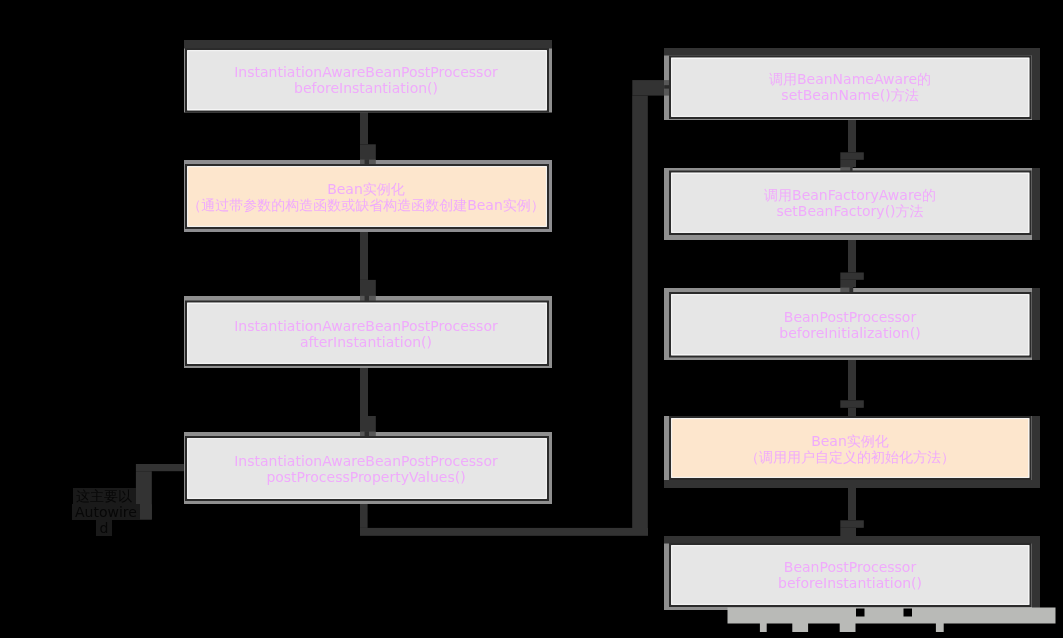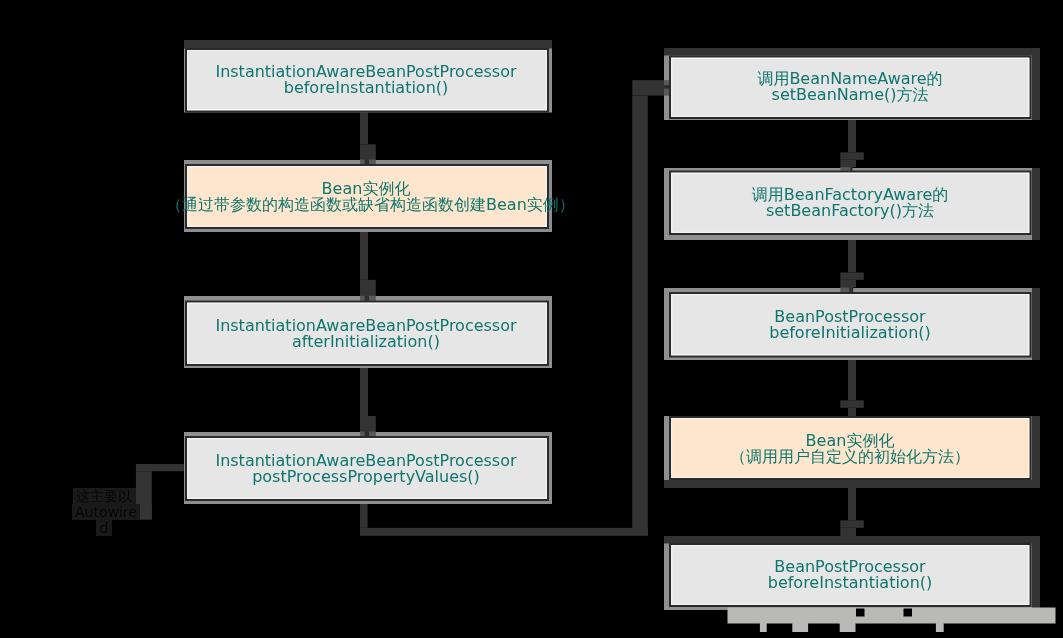--- a/index.html
+++ b/index.html
@@ -1,19 +1,19 @@
 <!DOCTYPE html>
 <html><head>
 <meta charset="utf-8">
 <style>
   html,body{margin:0;padding:0;background:#000;width:1063px;height:638px;overflow:hidden;}
   #stage{position:relative;width:1063px;height:638px;background:#000;
           font-family:"DejaVu Sans",sans-serif;}
   #art{position:absolute;left:0;top:0;}
-  .boxtext{position:absolute;text-align:center;color:#0f766e;font-size:16px;line-height:16.1px;
+  .boxtext{position:absolute;text-align:center;color:#f0abfc;font-size:14px;line-height:16.1px;
            white-space:nowrap;}
   .edgelabel{position:absolute;text-align:center;font-size:14px;line-height:16.3px;color:#070707;}
   .edgelabel span{background:#1a1a1a;padding:0 3.5px;}
 </style>
 </head>
 <body>
 
 <div id="stage">
   <svg id="art" width="1063" height="638" viewBox="0 0 1063 638">
 <rect x="0" y="0" width="1063" height="638" fill="#000"></rect>
@@ -168,21 +168,21 @@
   <div class="boxtext" style="left:166.0px;top:63.9px;width:400.0px">
     <div class="tline">InstantiationAwareBeanPostProcessor</div>
     <div class="tline">beforeInstantiation()</div>
   </div>
   <div class="boxtext" style="left:166.0px;top:180.9px;width:400.0px">
     <div class="tline">Bean实例化</div>
     <div class="tline">（通过带参数的构造函数或缺省构造函数创建Bean实例）</div>
   </div>
   <div class="boxtext" style="left:166.0px;top:317.9px;width:400.0px">
     <div class="tline">InstantiationAwareBeanPostProcessor</div>
-    <div class="tline">afterInitialization()</div>
+    <div class="tline">afterInstantiation()</div>
   </div>
   <div class="boxtext" style="left:166.0px;top:452.9px;width:400.0px">
     <div class="tline">InstantiationAwareBeanPostProcessor</div>
     <div class="tline">postProcessPropertyValues()</div>
   </div>
   <div class="boxtext" style="left:650.0px;top:71.1px;width:400.0px">
     <div class="tline">调用BeanNameAware的</div>
     <div class="tline">setBeanName()方法</div>
   </div>
   <div class="boxtext" style="left:650.0px;top:187.4px;width:400.0px">

